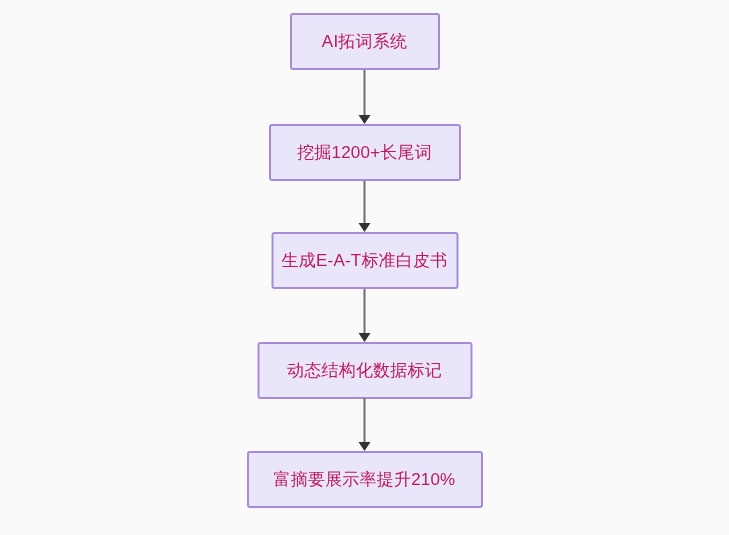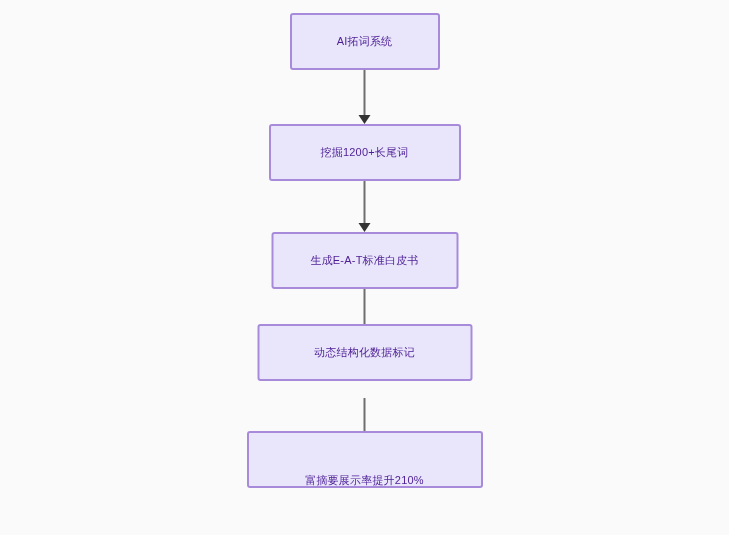--- a/index.html
+++ b/index.html
@@ -25,23 +25,23 @@
     border: 2px solid #a78bda;
     border-radius: 3px;
     display: flex;
     align-items: center;
     justify-content: center;
     height: 57px;
     left: 50%;
     transform: translateX(-50%);
   }
   .node-label {
-    font-size: 11px;
+    font-size: 17px;
     line-height: 1;
-    color: #4c1d95;
+    color: #be185d;
     letter-spacing: 0.2px;
     white-space: nowrap;
     text-align: center;
   }
   .edge {
     position: absolute;
     left: 50%;
     transform: translateX(-50%);
     width: 13px;
   }
@@ -90,26 +90,26 @@
 
   <div class="node" style="width: 187px; top: 232px; background: rgb(233, 230, 251); border-color: rgb(167, 139, 218); color: rgb(51, 51, 77);">
     <span class="node-label">生成E-A-T标准白皮书</span>
   </div>
 
   <div class="edge" style="top: 289px; height: 53px;">
     <div class="edge-line" style="height: 44px; background: rgb(110, 110, 110);"></div>
     <div class="edge-arrow" style="border-top-color: rgb(51, 51, 51);"></div>
   </div>
 
-  <div class="node" style="width: 215px; top: 324px; background: rgb(233, 230, 251); border-color: rgb(167, 139, 218); color: rgb(51, 51, 77);">
+  <div class="node" style="width: 215px; top: 342px; background: rgb(233, 230, 251); border-color: rgb(167, 139, 218); color: rgb(51, 51, 77);">
     <span class="node-label">动态结构化数据标记</span>
   </div>
 
   <div class="edge" style="top: 398px; height: 53px;">
     <div class="edge-line" style="height: 44px; background: rgb(110, 110, 110);"></div>
     <div class="edge-arrow" style="border-top-color: rgb(51, 51, 51);"></div>
   </div>
 
-  <div class="node" style="width: 236px; top: 431px; background: rgb(233, 230, 251); border-color: rgb(167, 139, 218); color: rgb(51, 51, 77); align-items: flex-end;">
+  <div class="node" style="width: 236px; top: 451px; background: rgb(233, 230, 251); border-color: rgb(167, 139, 218); color: rgb(51, 51, 77);">
     <span class="node-label">富摘要展示率提升210%</span>
   </div>
 
 </div>
 
 </body></html>

